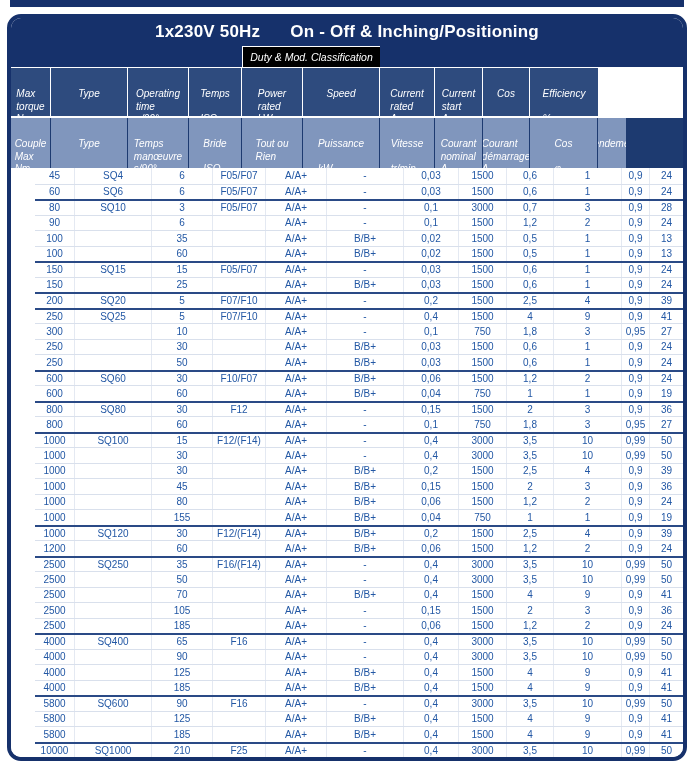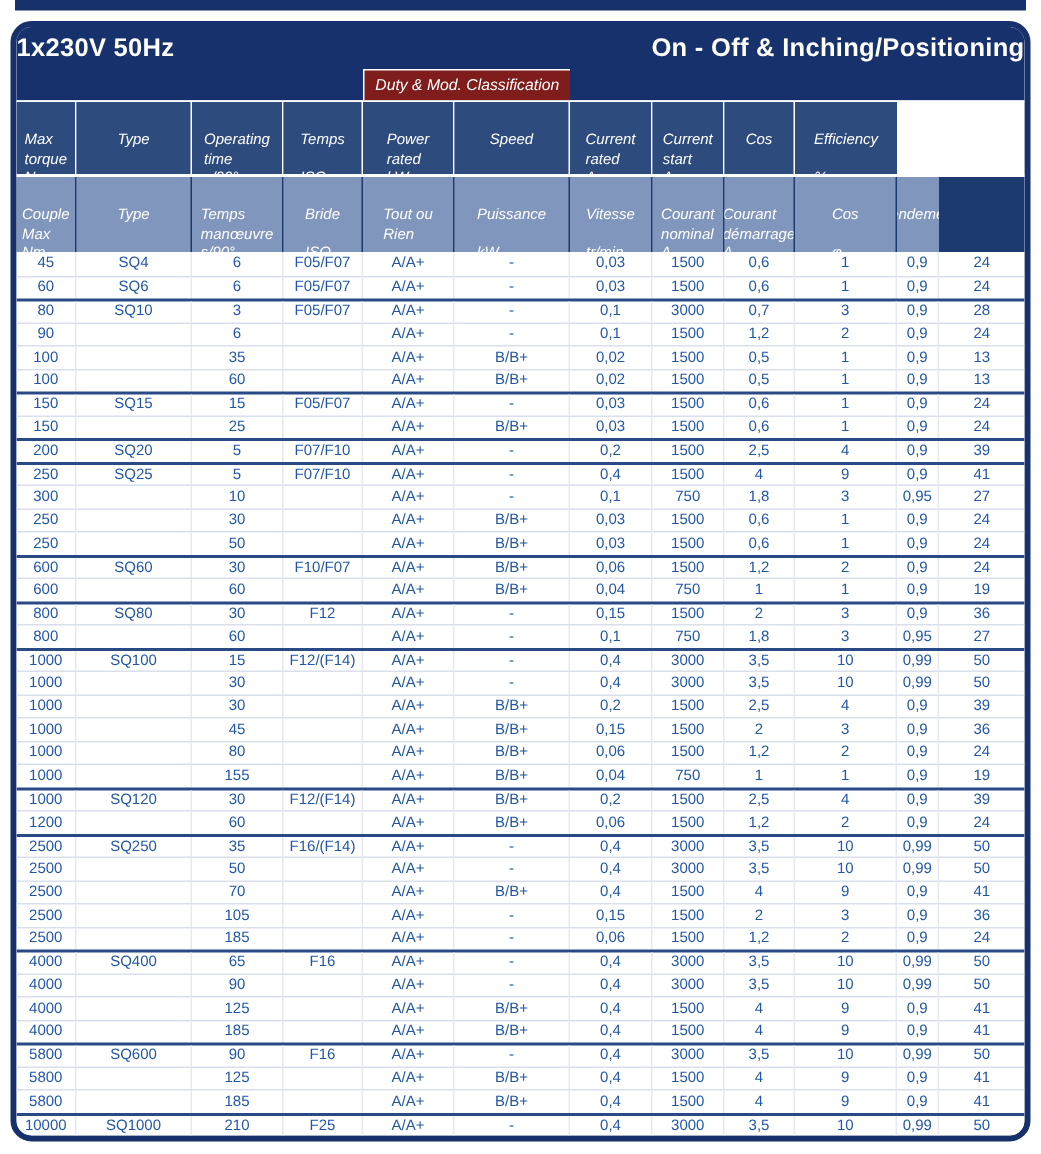--- a/index.html
+++ b/index.html
@@ -5,37 +5,37 @@
   html,body{margin:0;padding:0;background:#ffffff;}
   body{width:694px;height:769px;position:relative;font-family:"Liberation Sans",sans-serif;overflow:hidden;}
 
   .top-strip{position:absolute;left:10px;top:0;width:674px;height:7px;background:#16316b;}
 
   .sheet{position:absolute;left:7px;top:14px;width:680px;height:747px;box-sizing:border-box;
          border:4px solid #16316b;border-radius:14px;background:#ffffff;overflow:hidden;
          display:flex;flex-direction:column;}
 
   .title-bar{height:30px;background:#16316b;color:#fff;display:flex;align-items:center;
-             justify-content:space-between;gap:30px;font-weight:bold;font-size:17px;letter-spacing:.2px;}
+             justify-content:center;gap:30px;font-weight:bold;font-size:17px;letter-spacing:.2px;}
 
   .class-row{height:22px;background:#16316b;display:grid;grid-template-columns:231px 138px 1fr;}
   .class-cell{color:#fff;font-style:italic;font-size:10.5px;display:flex;align-items:center;
-              justify-content:center;background:#7f1d1d;border-top:1px solid #fff;border-left:1px solid #fff;}
+              justify-content:center;background:#000000;border-top:1px solid #fff;border-left:1px solid #fff;}
 
   .hdr-grid{display:grid;grid-template-columns:40px 77px 61px 53px 61px 77px 55px 48px 47px 68px 28px 1fr;}
   .hdr-en{height:48px;border-top:1px solid #fff;border-bottom:2px solid #fff;background:#fff;}
   .hdr-fr{height:50px;background:#1d3a70;}
   .hcell{color:#fff;font-size:10px;line-height:12.5px;text-align:left;white-space:pre-line;
          display:flex;align-items:flex-start;justify-content:center;padding-top:20px;box-sizing:border-box;overflow:hidden;font-style:italic;}
   .hdr-en .hcell{background:#2e4b7e;border-right:1px solid #fff;}
   .hdr-en .hcell:last-child{border-right:none;}
   .hdr-fr .hcell{background:#8096bd;border-right:1px solid #1d3a70;}
   .hdr-fr .hcell:last-child{border-right:none;}
 
-  .data-area{flex:1;background:#fff;display:flex;flex-direction:column;}
+  .data-area{flex:1;background:#fff;display:flex;flex-direction:column;padding-left:24px;}
   .data-row{height:15.5px;box-sizing:border-box;display:grid;
             grid-template-columns:40px 77px 61px 53px 61px 77px 55px 48px 47px 68px 28px 1fr;
             border-top:1px solid #d9e0ec;}
   .data-row:first-child{border-top:none;}
   .data-row.group-start{border-top:2px solid #2a4a86;}
   .dcell{color:#2257a4;font-size:10px;display:flex;align-items:center;justify-content:center;
          border-right:1px solid #e4e9f2;overflow:hidden;white-space:nowrap;}
   .dcell:last-child{border-right:none;}
 </style>
 </head>

